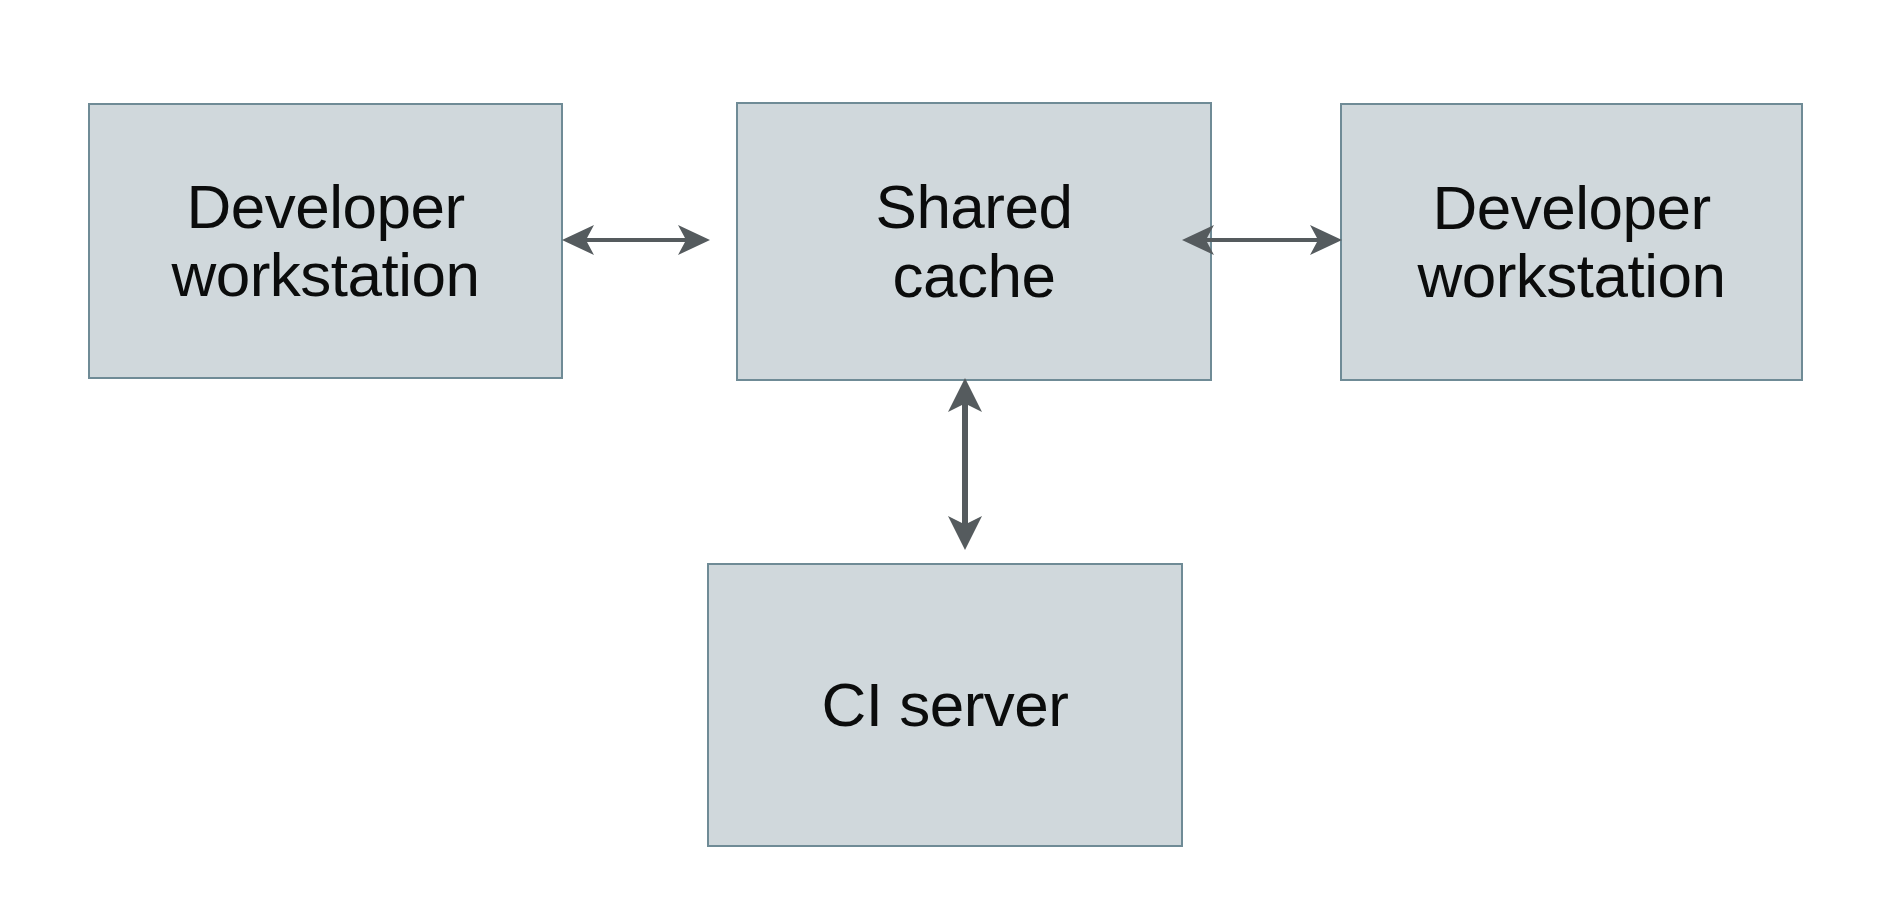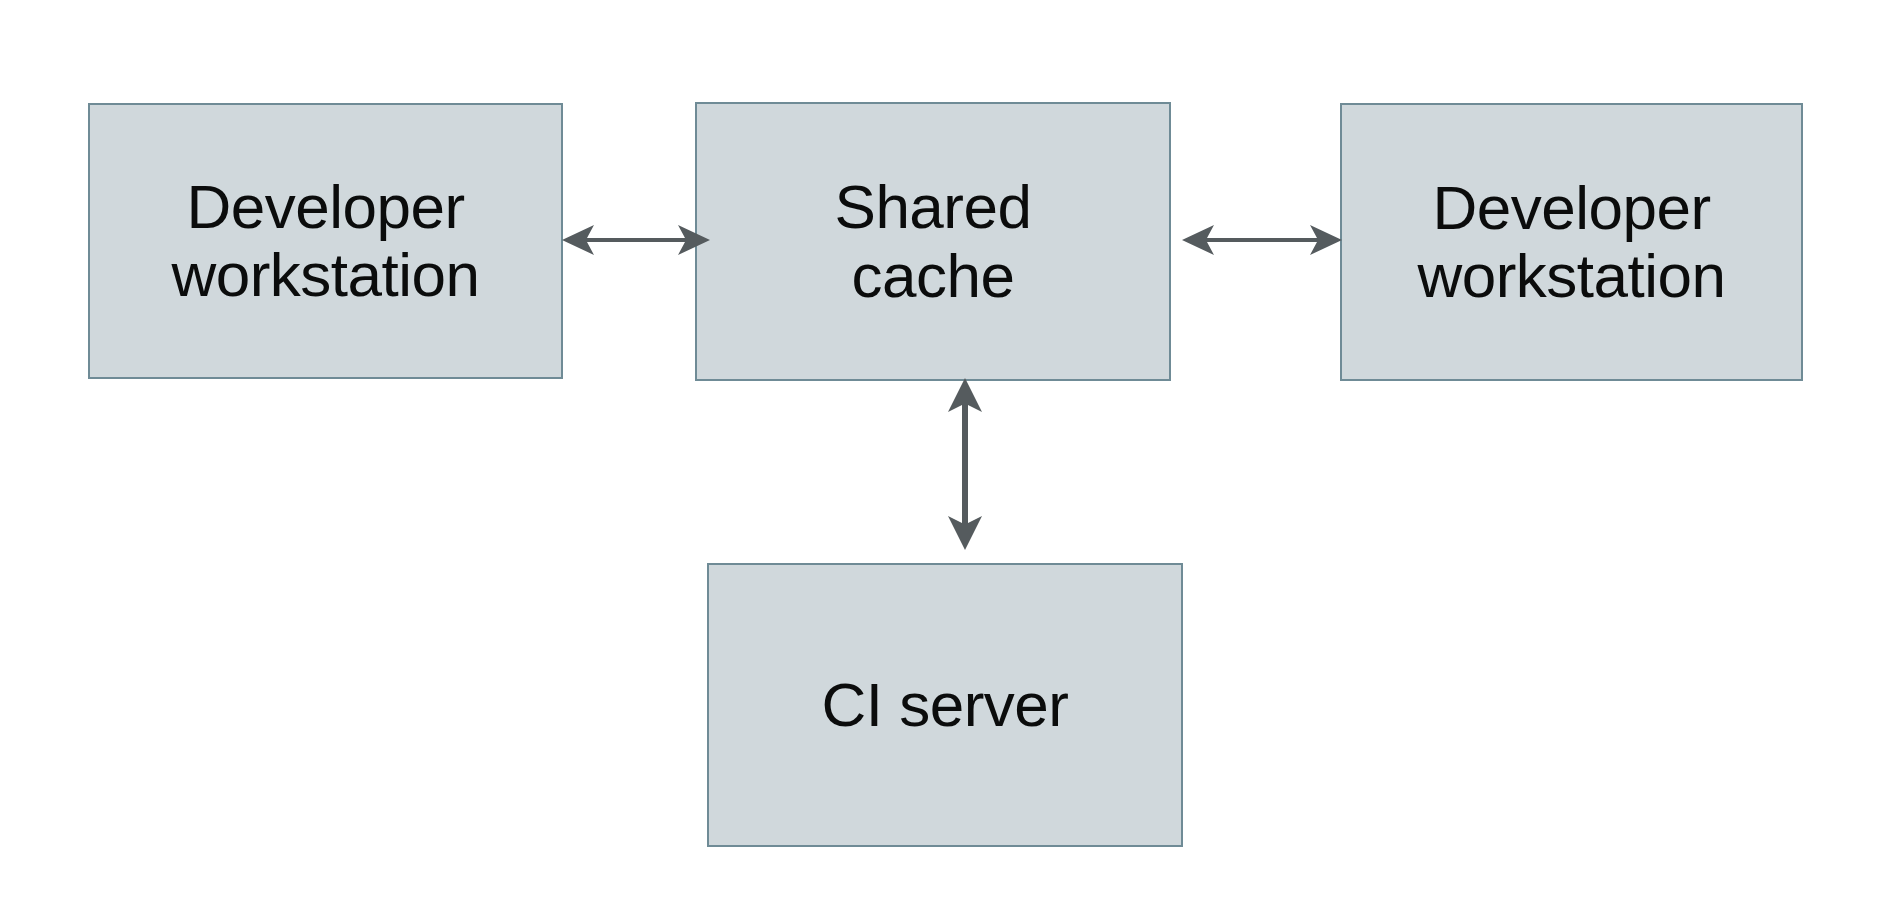--- a/index.html
+++ b/index.html
@@ -30,21 +30,21 @@
   }
   .node-label {
     font-family: "Liberation Sans", sans-serif;
     color: #0b0c0c;
     font-weight: 400;
     line-height: 1.10;
     letter-spacing: -0.5px;
     white-space: pre-line;
   }
   #node-dev-left  { left: 88px;  top: 103px; width: 475px; height: 276px; }
-  #node-cache     { left: 695px; top: 102px; width: 476px; height: 279px; }
+  #node-cache     { left: 736px; top: 102px; width: 476px; height: 279px; }
   #node-dev-right { left: 1340px;top: 103px; width: 463px; height: 278px; }
   #node-ci        { left: 707px; top: 547px; width: 476px; height: 284px; margin-top: 16px; }
 
   #node-dev-left  .node-label { font-size: 62px; }
   #node-cache     .node-label { font-size: 62px; }
   #node-dev-right .node-label { font-size: 62px; }
   #node-ci        .node-label { font-size: 62px; }
 
   .edge {
     position: absolute;

